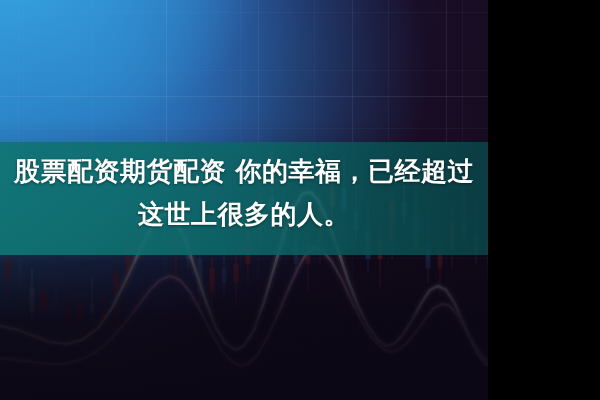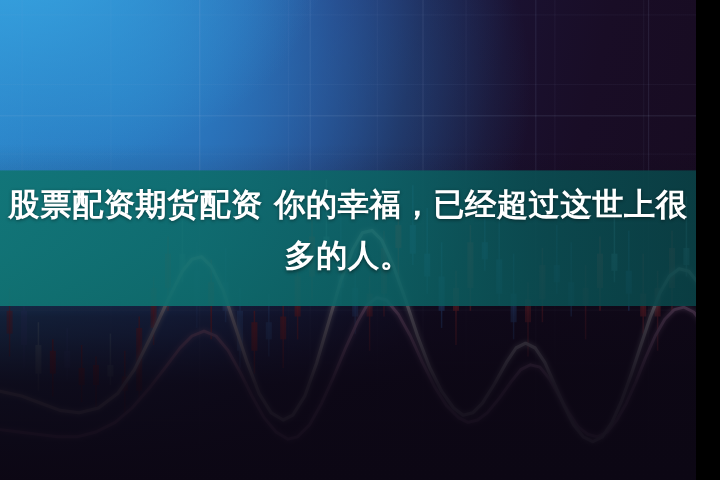--- a/index.html
+++ b/index.html
@@ -1,21 +1,21 @@
 <!DOCTYPE html>
 <html><head>
 <meta charset="utf-8">
 <style>
   * { margin:0; padding:0; box-sizing:border-box; }
   html,body { background:#000; }
   body { font-family:"DejaVu Sans","Liberation Sans",sans-serif; }
 
   #banner {
     position:relative;
-    width:580px; height:400px;
+    width:488px; height:400px;
     overflow:hidden;
     background:#140c1c;
   }
 
   
   .bg-gradient {
     position:absolute; inset:0;
     background:
       radial-gradient(ellipse 420px 300px at 2% -10%, #36a3e0 0%, rgba(54,163,224,0) 62%),
       radial-gradient(ellipse 500px 420px at 16% 18%, #2a7fc4 0%, rgba(42,127,196,0) 70%),

